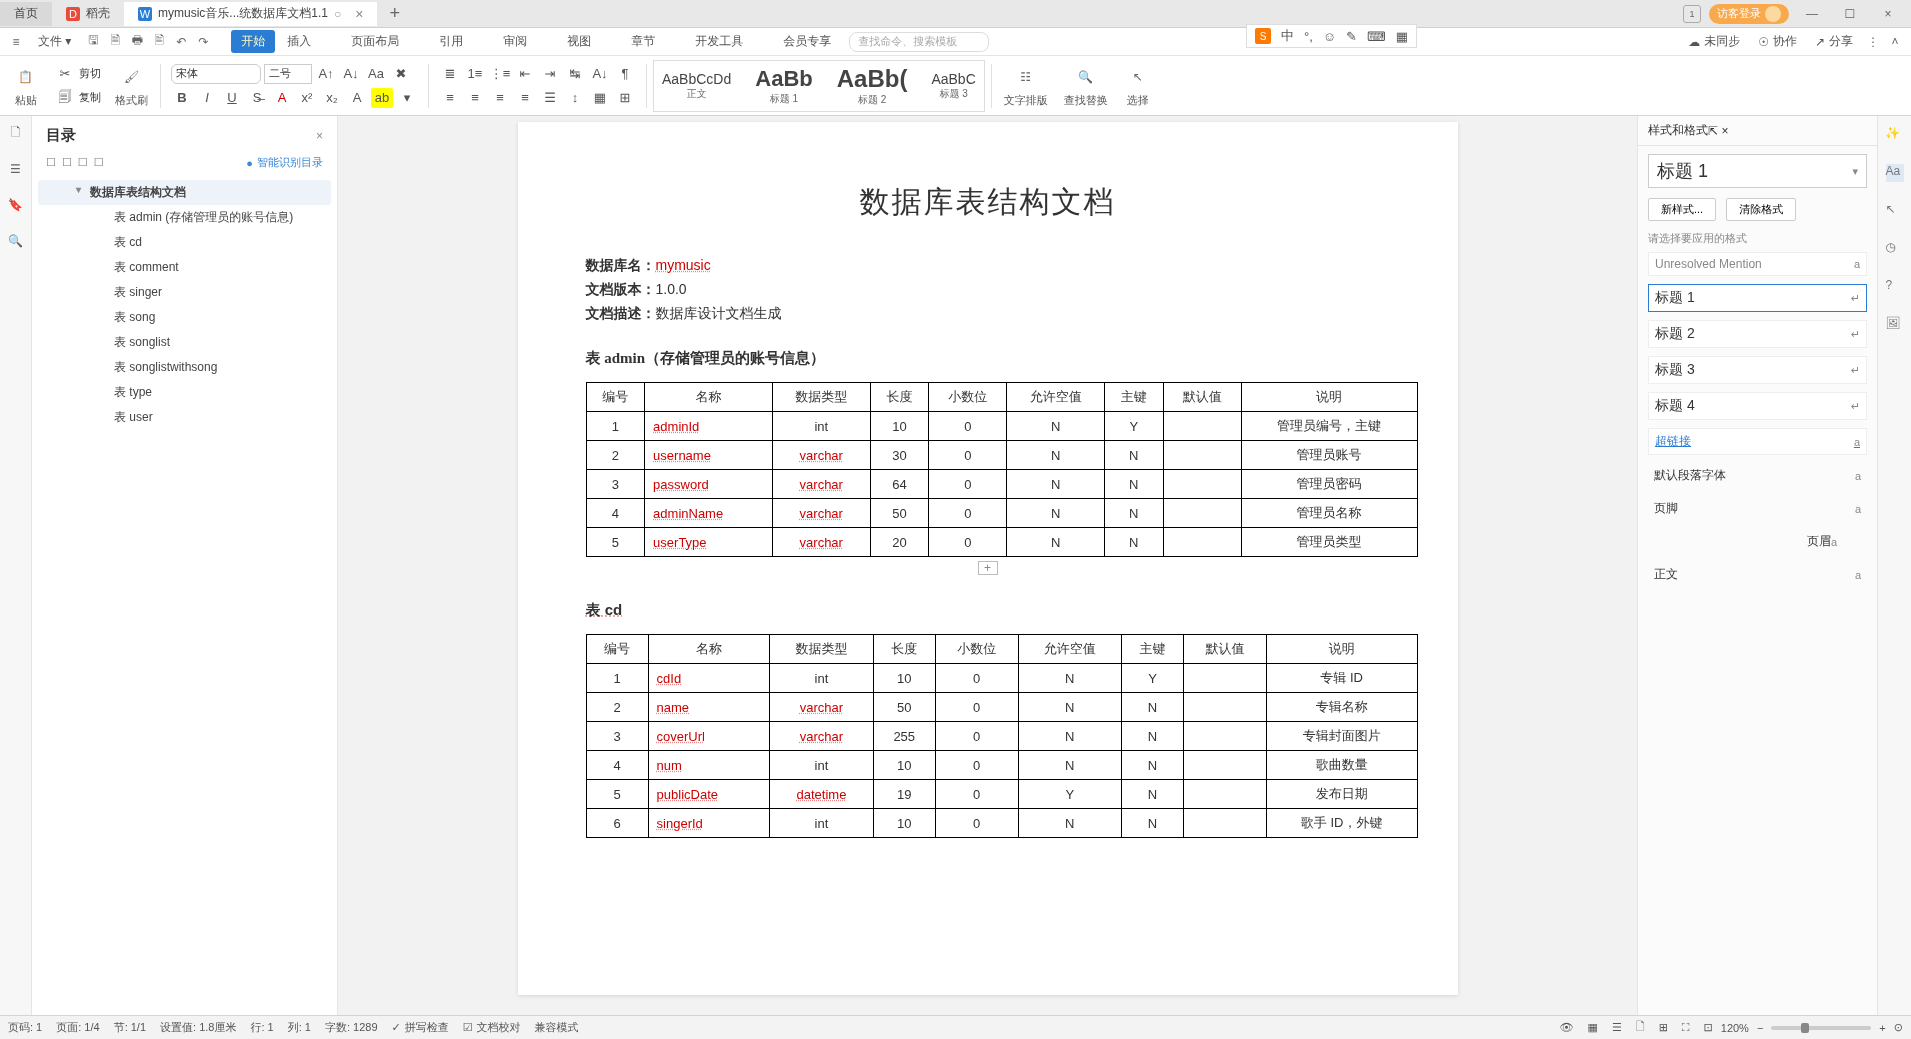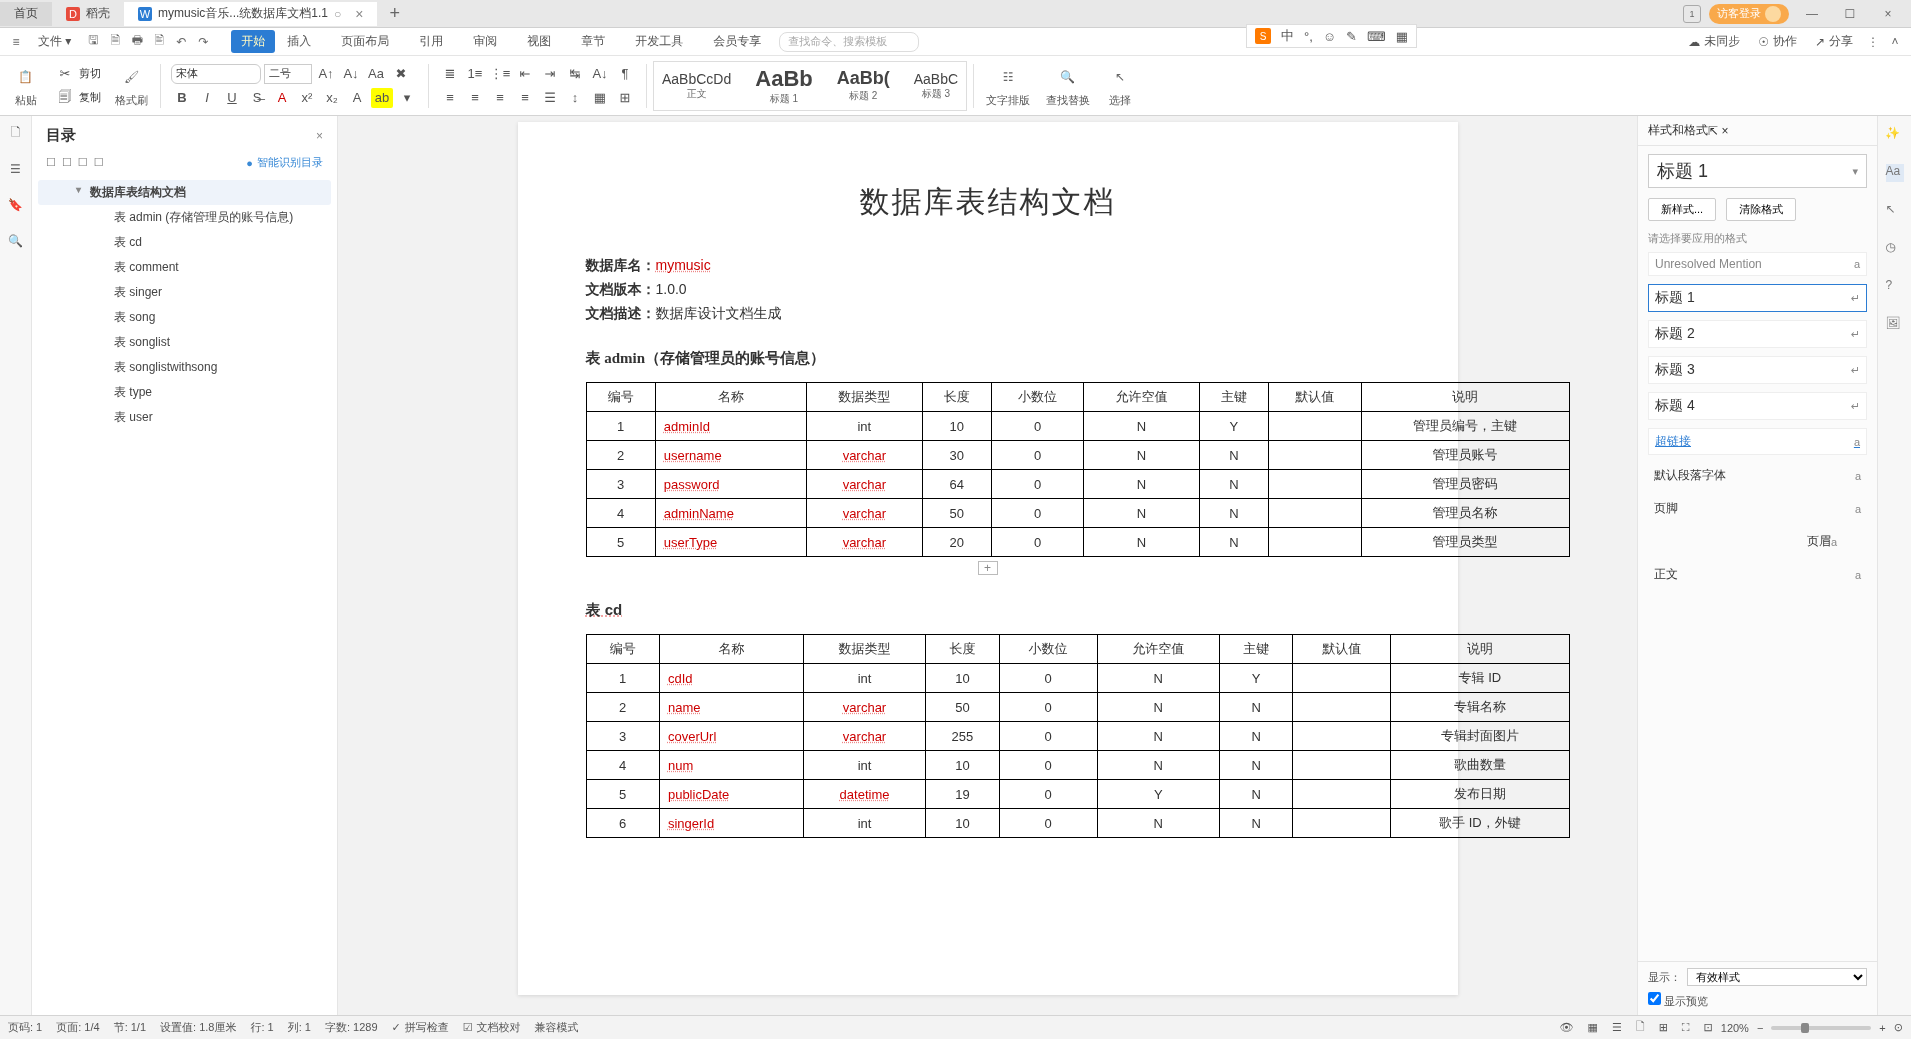--- a/index.html
+++ b/index.html
@@ -20,21 +20,21 @@
 .login-pill .avatar { width: 16px; height: 16px; border-radius: 50%; background: #fcd9a0; }
 .winctrl { width: 30px; height: 24px; display: flex; align-items: center; justify-content: center; color: #666; }
 
 
 .float-ime { position: absolute; top: 24px; left: 1246px; height: 24px; background: #fff; border: 1px solid #ddd; display: flex; align-items: center; gap: 10px; padding: 0 8px; z-index: 50; }
 .float-ime .s-ico { width: 16px; height: 16px; background: #ff7a00; color:#fff; font-size:10px; display:flex; align-items:center; justify-content:center; border-radius:2px; }
 .float-ime span { font-size: 13px; color: #555; }
 
 
 .menubar { height: 28px; background: #fff; display: flex; align-items: center; padding: 0 6px; gap: 2px; border-bottom: 1px solid #e5e5e5; }
-.menubar .mgrp { display: flex; align-items: center; gap: 10px; }
+.menubar .mgrp { display: flex; align-items: center; gap: 20px; }
 .menubar .mitm { padding: 3px 10px; color: #555; cursor: pointer; font-size: 12px; border-radius: 3px; }
 .menubar .mitm.primary { background: #2b7cd3; color: #fef9c3; }
 .menubar .ico-s { width: 20px; height: 20px; display: flex; align-items: center; justify-content: center; color: #666; }
 .menubar .search { margin-left: 6px; border: 1px solid #ddd; border-radius: 8px; padding: 2px 8px; font-size: 11px; color: #aaa; width: 140px; height: 20px; display: flex; align-items: center; }
 .menubar-spacer { flex: 1; }
 .menubar .right-item { color: #555; padding: 3px 8px; display: flex; align-items: center; gap: 4px; font-size: 12px; }
 
 
 .ribbon { height: 60px; background: #fff; display: flex; align-items: center; padding: 0 6px; border-bottom: 1px solid #d4d4d4; gap: 4px; }
 .rb-grp { display: flex; flex-direction: column; align-items: center; padding: 2px 6px; gap:2px; }
@@ -44,21 +44,21 @@
 .rb-inline { display: flex; flex-direction: column; gap: 4px; padding: 2px 4px; }
 .rb-row { display: flex; align-items: center; gap: 3px; }
 .rb-btn { width: 22px; height: 20px; display: flex; align-items: center; justify-content: center; color: #555; border-radius: 2px; font-size: 13px; }
 .rb-sel { border: 1px solid #ccc; height: 20px; padding: 0 4px; font-size: 11px; background: #fff; display: flex; align-items: center; }
 .rb-sel.font { width: 90px; border-radius: 6px; }
 .rb-sel.size { width: 48px; }
 .style-gallery { display: flex; align-items: center; gap: 12px; border: 1px solid #ddd; padding: 2px; }
 .style-item { padding: 2px 6px; text-align: center; }
 .style-item .prev { font-size: 14px; color: #444; }
 .style-item .prev.big1 { font-size: 22px; font-weight: bold; }
-.style-item .prev.big2 { font-size: 18px; font-weight: bold; }
+.style-item .prev.big2 { font-size: 24px; font-weight: bold; }
 .style-item .sl { font-size: 10px; color: #666; }
 
 
 .main { display: flex; height: calc(1039px - 28px - 28px - 60px - 24px); }
 .sidebar-icons { width: 32px; background: #f7f7f7; border-right: 1px solid #e5e5e5; display: flex; flex-direction: column; align-items: center; padding-top: 8px; gap: 18px; }
 .sidebar-icons .si { width: 18px; height: 18px; color: #666; display:flex;align-items:center;justify-content:center; }
 
 .outline { width: 306px; background: #fff; border-right: 1px solid #e5e5e5; display: flex; flex-direction: column; }
 .outline .ohdr { display: flex; align-items: center; justify-content: space-between; padding: 10px 14px 6px; }
 .outline .ohdr h3 { font-size: 15px; font-weight: 600; color: #333; }
@@ -72,21 +72,21 @@
 .outline .oitem.lvl2 { padding-left: 76px; }
 
 .docarea { flex: 1; background: #f2f2f2; overflow: auto; padding: 6px 0 20px; display: flex; justify-content: center; position:relative; }
 .page { width: 940px; background: #fff; box-shadow: 0 1px 4px rgba(0,0,0,.12); padding: 60px 68px 40px; position: relative; }
 .page h1 { font-family: SimSun, serif; font-size: 30px; text-align: center; font-weight: 400; margin-bottom: 34px; letter-spacing: 2px; }
 .page .meta { font-family: SimSun, serif; font-size: 14px; margin-bottom: 6px; }
 .page .meta b { font-weight: 700; }
 .page .meta .db-name { color: #c00; text-decoration: underline dotted; text-decoration-color: #e88; }
 .page .sect { font-family: SimSun, serif; font-size: 15px; font-weight: 700; margin: 26px 0 14px; }
 .page .sect .ul { text-decoration: underline dotted; text-decoration-color: #e88; }
-.page table { border-collapse: collapse; width: 984px; font-family: SimSun, serif; }
+.page table { border-collapse: collapse; width: 832px; font-family: SimSun, serif; }
 .page th, .page td { border: 1px solid #000; padding: 5px 6px; font-size: 13px; text-align: center; }
 .page th { font-weight: 400; }
 .page td.l { text-align: left; padding-left: 8px; }
 .page .vred { color: #c00; text-decoration: underline dotted; text-decoration-color: #e88; }
 .add-btn { width:20px; height:14px; border:1px solid #bbb; color:#888; display:flex; align-items:center; justify-content:center; margin: 4px auto 0; font-size:12px; }
 
 
 .styles-panel { width: 240px; border-left: 1px solid #e5e5e5; background: #fbfbfb; display: flex; flex-direction: column; }
 .styles-panel .shdr { display: flex; align-items: center; justify-content: flex-start; padding: 6px 10px; border-bottom: 1px solid #e5e5e5; font-size: 12px; color: #333; }
 .styles-panel .cur { padding: 8px 10px 4px; }
@@ -546,27 +546,20 @@
         </div>
         <div class="sitem small ta-r">
           <span>页眉</span>
           <span class="para">a</span>
         </div>
         <div class="sitem small">
           <span>正文</span>
           <span class="para">a</span>
         </div>
       </div>
-    <div class="bottom">
-      <div class="sel-row">
-        <span>显示：</span>
-        <select><option>有效样式</option></select>
-      </div>
-      <label><input type="checkbox" checked="" style=""> <span>显示预览</span></label>
-    </div>
   </div>
 
   <div class="right-tools">
     <div class="rt">✨</div>
     <div class="rt active">Aa</div>
     <div class="rt">↖</div>
     <div class="rt">◷</div>
     <div class="rt">?</div>
     <div class="rt">🖼</div>
   </div>

